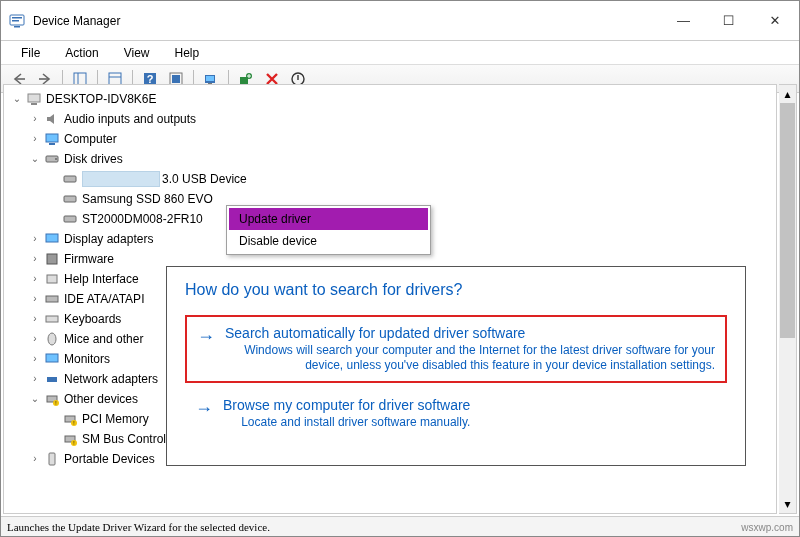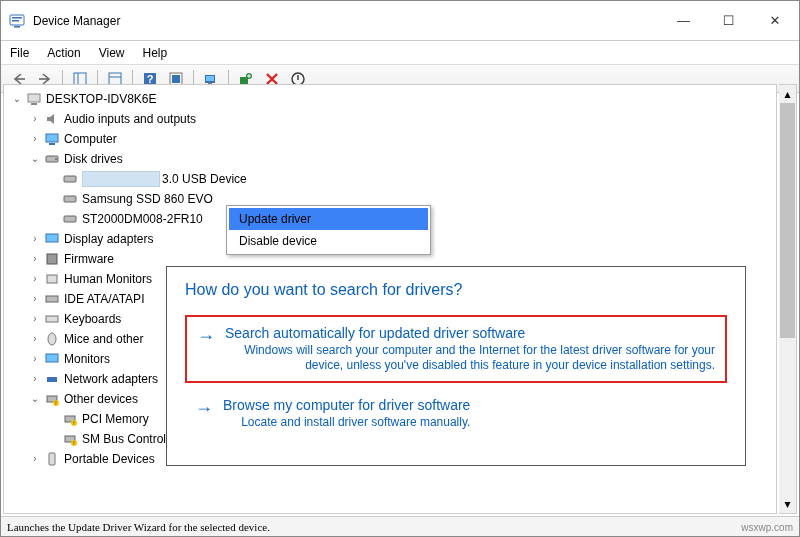--- a/index.html
+++ b/index.html
@@ -37,22 +37,22 @@
     display: flex; align-items: center; justify-content: center;
     font-size: 13px;
     color: #333;
   }
   .titlectrl.close { width: 48px; }
   
   .menubar {
     height: 24px;
     display: flex;
     align-items: center;
-    padding-left: 9px;
-    gap: 18px;
+    padding-left: 20px;
+    gap: 25px;
     border-bottom: 1px solid #ddd;
     font-size: 12px;
   }
   
   .toolbar {
     height: 28px;
     display: flex;
     align-items: center;
     padding-left: 6px;
     gap: 2px;
@@ -148,21 +148,21 @@
     box-shadow: 2px 2px 4px rgba(0,0,0,0.25);
     z-index: 10;
     padding: 2px;
   }
   .ctxitem {
     height: 22px;
     display: flex; align-items: center;
     padding-left: 10px;
     font-size: 12px;
   }
-  .ctxitem.hl { background: #3b82f6; }
+  .ctxitem.hl { background: #a21caf; }
   
   .dialog {
     position: absolute;
     top: 265px; left: 165px;
     width: 580px;
     height: 200px;
     background: #fff;
     border: 1px solid #555;
     z-index: 20;
     padding: 14px 18px 7px 18px;
@@ -374,21 +374,21 @@
         </span>
       <span>Firmware</span>
     </div>
     <div class="node indent1">
       <span class="expander">›</span>
       <span class="node-icon">
           <svg class="ico" viewBox="0 0 16 16">
             <rect x="3" y="4" width="10" height="8" fill="#ddd" stroke="#777"></rect>
           </svg>
         </span>
-      <span>Human Monitors</span>
+      <span>Help Interface</span>
     </div>
     <div class="node indent1">
       <span class="expander">›</span>
       <span class="node-icon">
           <svg class="ico" viewBox="0 0 16 16">
             <rect x="2" y="5" width="12" height="6" fill="#bbb" stroke="#666"></rect>
           </svg>
         </span>
       <span>IDE ATA/ATAPI</span>
     </div>

